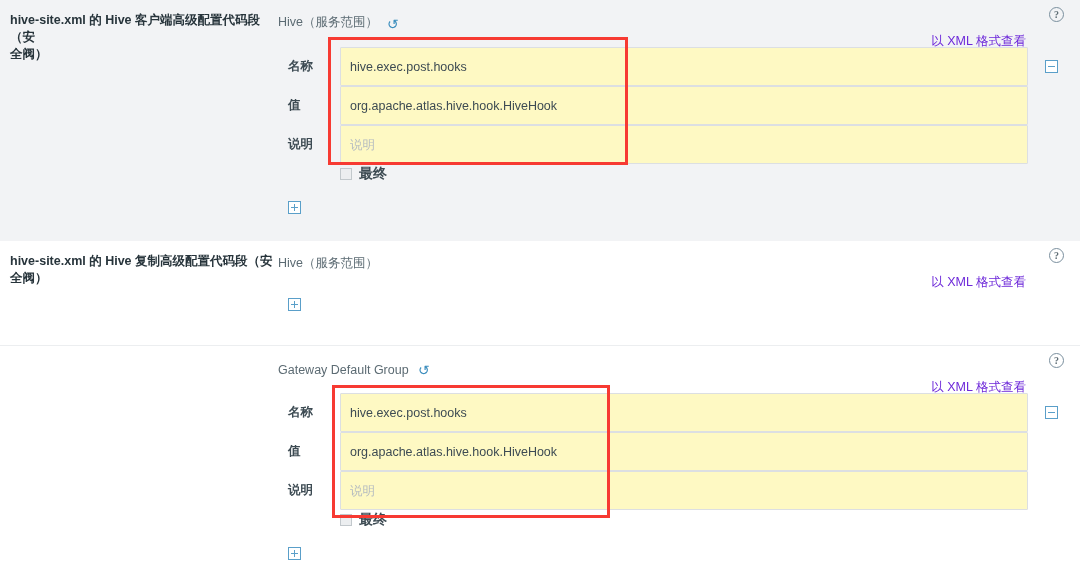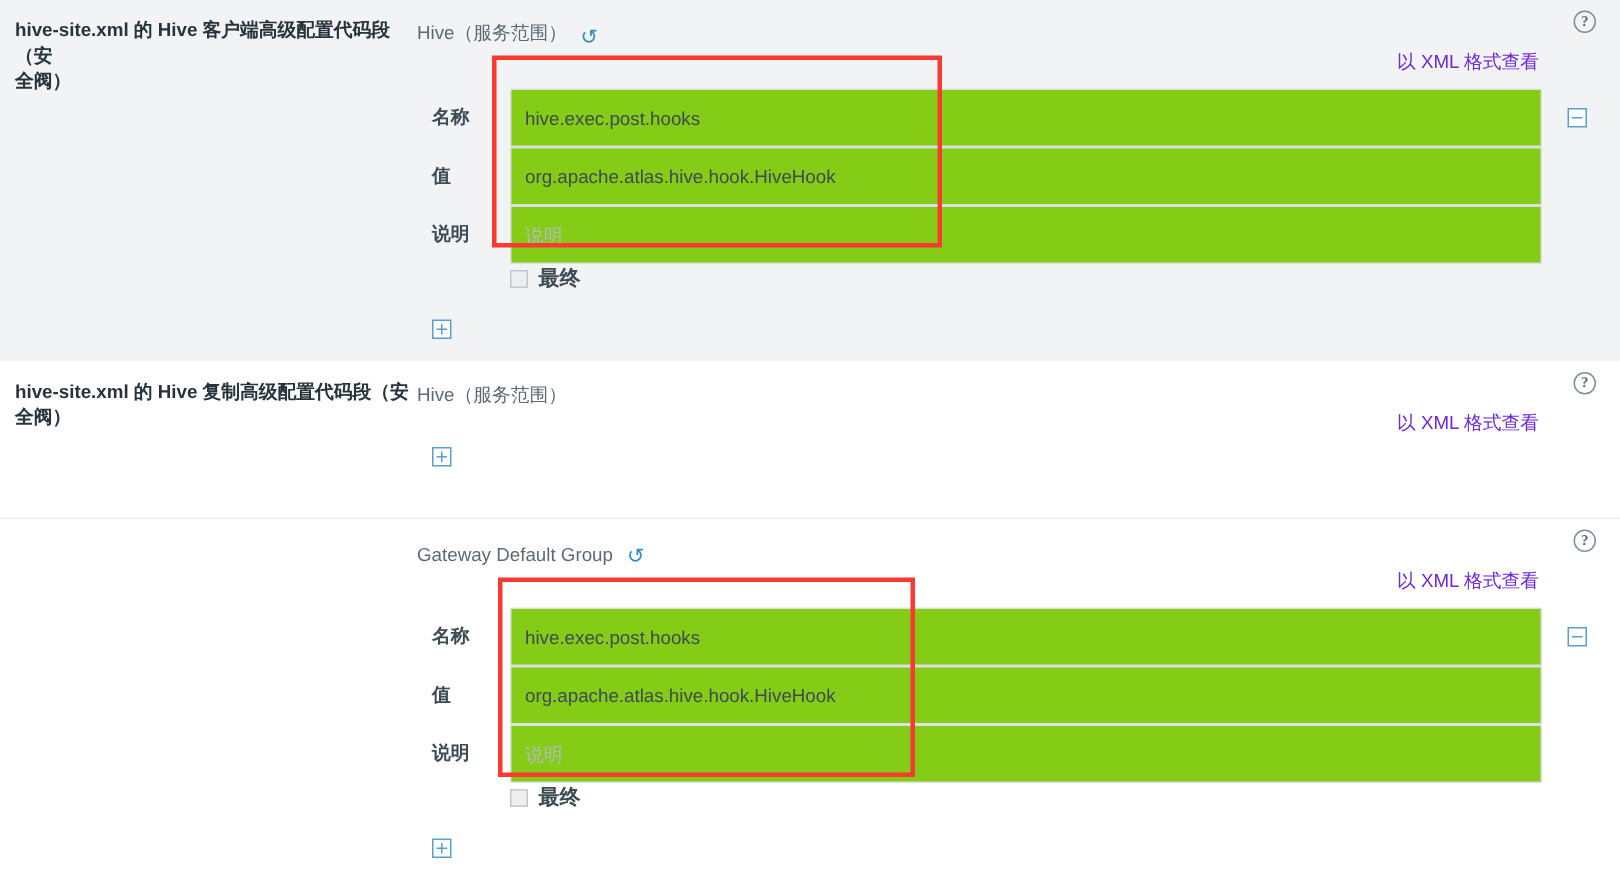--- a/index.html
+++ b/index.html
@@ -97,21 +97,21 @@
     height: 18px;
   }
   .xml-link {
     color: #6d28d9;
     font-size: 12.5px;
     text-decoration: none;
     cursor: pointer;
   }
 
   
-  .entry-list { margin-top: 12px; }
+  .entry-list { margin-top: 0; }
 
   .entry {
     position: relative;
   }
   .entry-row {
     display: flex;
     align-items: center;
     height: 31px;
     margin-bottom: 8px;
   }
@@ -122,21 +122,21 @@
     font-size: 12.5px;
     color: #3d4b53;
     padding-left: 10px;
     box-sizing: border-box;
   }
   .entry-input {
     flex: 1 1 auto;
     height: 39px;
     box-sizing: border-box;
     border: 1px solid #dcdfe2;
-    background: #84cc16;
+    background: #fef9c3;
     padding: 0 9px;
     font-family: "Liberation Sans", "DejaVu Sans", sans-serif;
     font-size: 12.5px;
     color: #3d4b53;
     outline: none;
     border-radius: 1px;
     margin-right: 10px;
   }
   .entry-input::placeholder { color: #b4bbc0; }
 

